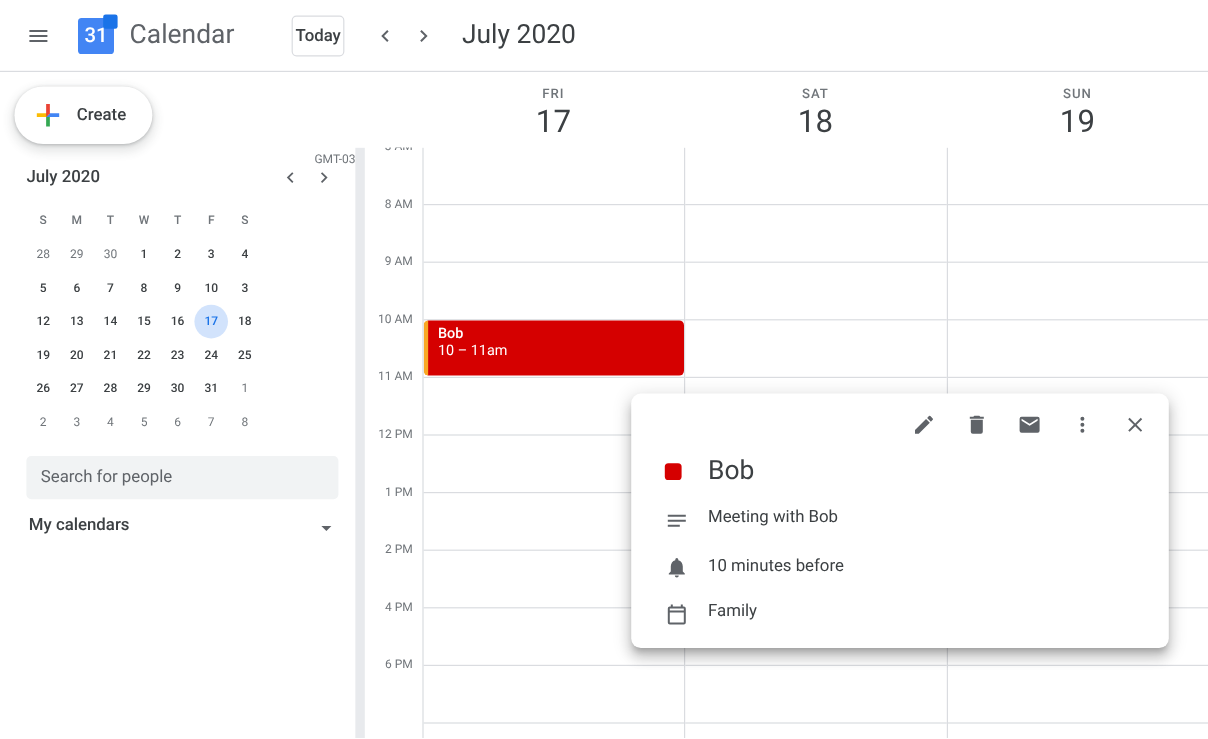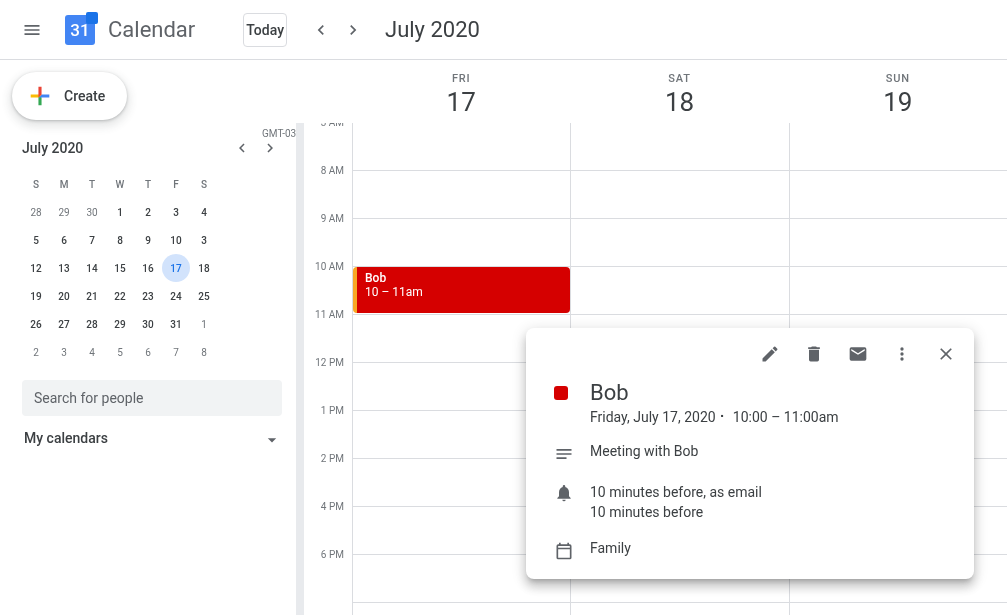--- a/index.html
+++ b/index.html
@@ -311,37 +311,35 @@
         </svg>
     </div>
   </div>
   <div class="popup-body">
     <div class="popup-title-row">
       <div class="color-dot"></div>
       <div>
         <div class="popup-title">Bob</div>
       </div>
     </div>
-    <div class="popup-datetime">Friday, July 17, 2020  ⠂ 10:00 – 11:00am</div>
     <div class="popup-row">
       <div class="popup-icon">
         <svg width="20" height="20" viewBox="0 0 24 24" fill="#5f6368">
             <path d="M3 18h12v-2H3v2zM3 6v2h18V6H3zm0 7h18v-2H3v2z"></path>
           </svg>
       </div>
       <div class="popup-text">Meeting with Bob</div>
     </div>
     <div class="popup-row">
       <div class="popup-icon">
         <svg width="20" height="20" viewBox="0 0 24 24" fill="#5f6368">
             <path d="M12 22a2 2 0 0 0 2-2h-4a2 2 0 0 0 2 2zm6-6V11c0-3.07-1.63-5.64-4.5-6.32V4a1.5 1.5 0 0 0-3 0v.68C7.64 5.36 6 7.92 6 11v5l-2 2v1h16v-1l-2-2z"></path>
           </svg>
       </div>
       <div class="popup-text" id="reminders">
-          <div>10 minutes before, as email</div>
           <div>10 minutes before</div>
         </div>
     </div>
     <div class="popup-row">
       <div class="popup-icon">
         <svg width="20" height="20" viewBox="0 0 24 24" fill="#5f6368">
             <path d="M19 4h-1V2h-2v2H8V2H6v2H5a2 2 0 0 0-2 2v14a2 2 0 0 0 2 2h14a2 2 0 0 0 2-2V6a2 2 0 0 0-2-2zm0 16H5V10h14v10zM5 8V6h14v2H5z"></path>
           </svg>
       </div>
       <div class="popup-text">Family</div>

